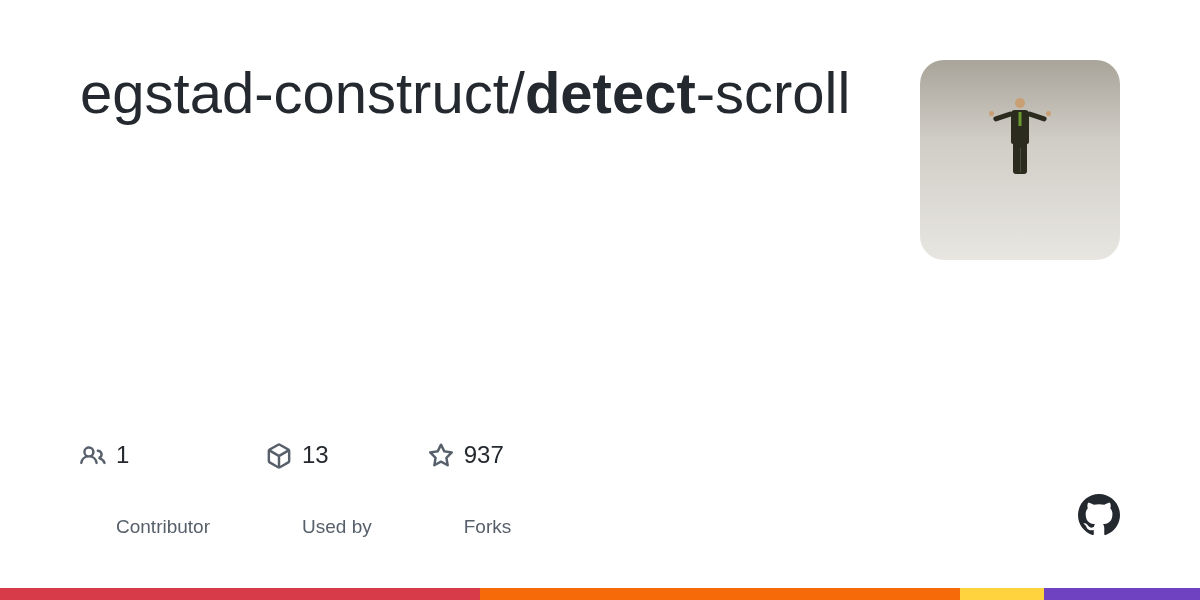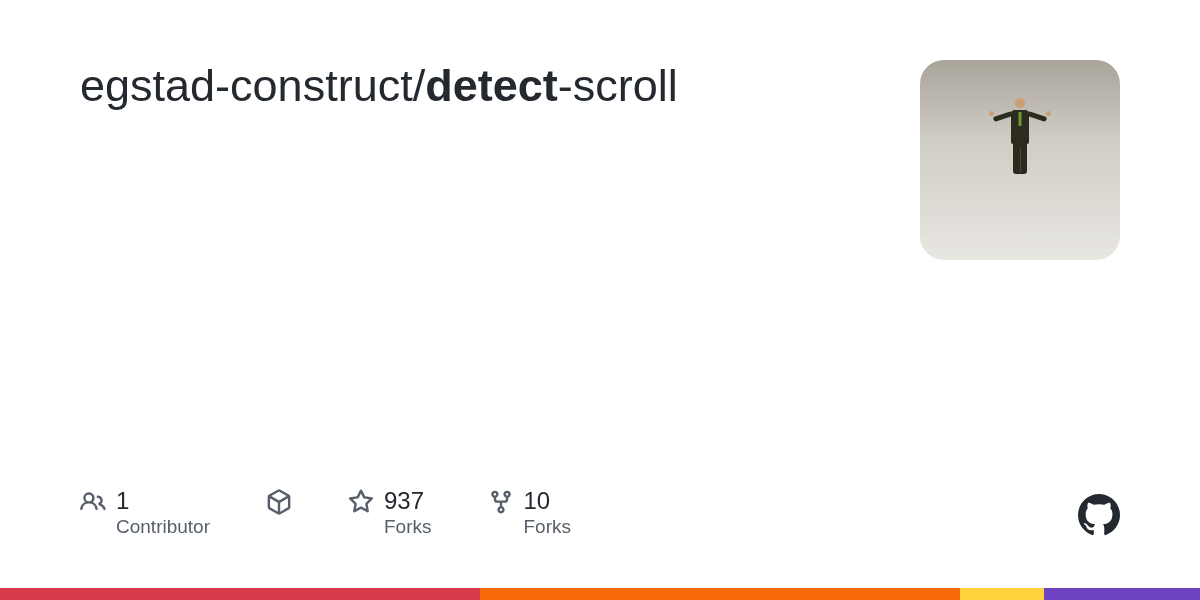--- a/index.html
+++ b/index.html
@@ -23,21 +23,21 @@
     .header {
       display: flex;
       justify-content: space-between;
       align-items: flex-start;
     }
     .title-block {
       flex: 1;
       padding-right: 40px;
     }
     .title {
-      font-size: 45px;
+      font-size: 58px;
       line-height: 1.15;
       color: #24292f;
       font-weight: 400;
       word-break: break-word;
     }
     .title .owner {
       font-weight: 400;
     }
     .title .sep {
       font-weight: 400;
@@ -157,20 +157,21 @@
     .stat-count {
       font-size: 24px;
       color: #24292f;
       font-weight: 400;
       line-height: 1.2;
     }
     .stat-label {
       font-size: 19px;
       color: #57606a;
       line-height: 1.3;
+      margin-top: 46px;
     }
     .github-logo {
       width: 42px;
       height: 42px;
       color: #24292f;
       align-self: flex-end;
       margin-bottom: 4px;
     }
     .github-logo svg {
       width: 100%;
@@ -230,45 +231,38 @@
           <span class="stat-label">Contributor</span>
         </div>
       </div>
 
       <div class="stat">
         <span class="stat-icon">
           <svg viewBox="0 0 16 16">
               <path d="m8.878.392 5.25 3.045c.54.314.872.89.872 1.514v6.098a1.75 1.75 0 0 1-.872 1.514l-5.25 3.045a1.75 1.75 0 0 1-1.756 0l-5.25-3.045A1.75 1.75 0 0 1 1 11.049V4.951c0-.624.332-1.201.872-1.514L7.122.392a1.75 1.75 0 0 1 1.756 0ZM7.875 1.69l-4.63 2.685L8 7.133l4.755-2.758-4.63-2.685a.248.248 0 0 0-.25 0ZM2.5 5.677v5.372c0 .09.047.171.125.216l4.625 2.683V8.432Zm6.25 8.271 4.625-2.683a.25.25 0 0 0 .125-.216V5.677L8.75 8.432Z"></path>
             </svg>
         </span>
+        <div class="stat-text">
+          <span class="stat-count">13</span>
+          <span class="stat-label">Used by</span>
+        </div>
       </div>
 
       <div class="stat">
         <span class="stat-icon">
           <svg viewBox="0 0 16 16">
               <path d="M8 .25a.75.75 0 0 1 .673.418l1.882 3.815 4.21.612a.75.75 0 0 1 .416 1.279l-3.046 2.97.719 4.192a.751.751 0 0 1-1.088.791L8 12.347l-3.766 1.98a.75.75 0 0 1-1.088-.79l.72-4.194L.818 6.374a.75.75 0 0 1 .416-1.28l4.21-.611L7.327.668A.75.75 0 0 1 8 .25Zm0 2.445L6.615 5.5a.75.75 0 0 1-.564.41l-3.097.45 2.24 2.184a.75.75 0 0 1 .216.664l-.528 3.084 2.769-1.456a.75.75 0 0 1 .698 0l2.77 1.456-.53-3.084a.75.75 0 0 1 .216-.664l2.24-2.183-3.096-.45a.75.75 0 0 1-.564-.41L8 2.694Z"></path>
             </svg>
         </span>
         <div class="stat-text">
           <span class="stat-count">937</span>
           <span class="stat-label">Forks</span>
         </div>
       </div>
 
-      <div class="stat">
-        <span class="stat-icon">
-          <svg viewBox="0 0 16 16">
-              <path d="M5 5.372v.878c0 .414.336.75.75.75h4.5a.75.75 0 0 0 .75-.75v-.878a2.25 2.25 0 1 1 1.5 0v.878a2.25 2.25 0 0 1-2.25 2.25h-1.5v2.128a2.251 2.251 0 1 1-1.5 0V8.5h-1.5A2.25 2.25 0 0 1 3.5 6.25v-.878a2.25 2.25 0 1 1 1.5 0ZM5 3.25a.75.75 0 1 0-1.5 0 .75.75 0 0 0 1.5 0Zm6.75.75a.75.75 0 1 0 0-1.5.75.75 0 0 0 0 1.5Zm-3 8.75a.75.75 0 1 0-1.5 0 .75.75 0 0 0 1.5 0Z"></path>
-            </svg>
-        </span>
-        <div class="stat-text">
-          <span class="stat-count">10</span>
-          <span class="stat-label">Forks</span>
-        </div>
-      </div>
 
     </div>
 
     <span class="github-logo">
       <svg viewBox="0 0 16 16">
           <path d="M8 0C3.58 0 0 3.58 0 8c0 3.54 2.29 6.53 5.47 7.59.4.07.55-.17.55-.38 0-.19-.01-.82-.01-1.49-2.01.37-2.53-.49-2.69-.94-.09-.23-.48-.94-.82-1.13-.28-.15-.68-.52-.01-.53.63-.01 1.08.58 1.23.82.72 1.21 1.87.87 2.33.66.07-.52.28-.87.51-1.07-1.78-.2-3.64-.89-3.64-3.95 0-.87.31-1.59.82-2.15-.08-.2-.36-1.02.08-2.12 0 0 .67-.21 2.2.82.64-.18 1.32-.27 2-.27.68 0 1.36.09 2 .27 1.53-1.04 2.2-.82 2.2-.82.44 1.1.16 1.92.08 2.12.51.56.82 1.27.82 2.15 0 3.07-1.87 3.75-3.65 3.95.29.25.54.73.54 1.48 0 1.07-.01 1.93-.01 2.2 0 .21.15.46.55.38A8.013 8.013 0 0 0 16 8c0-4.42-3.58-8-8-8z"></path>
         </svg>
     </span>
   </div>
 </div>

